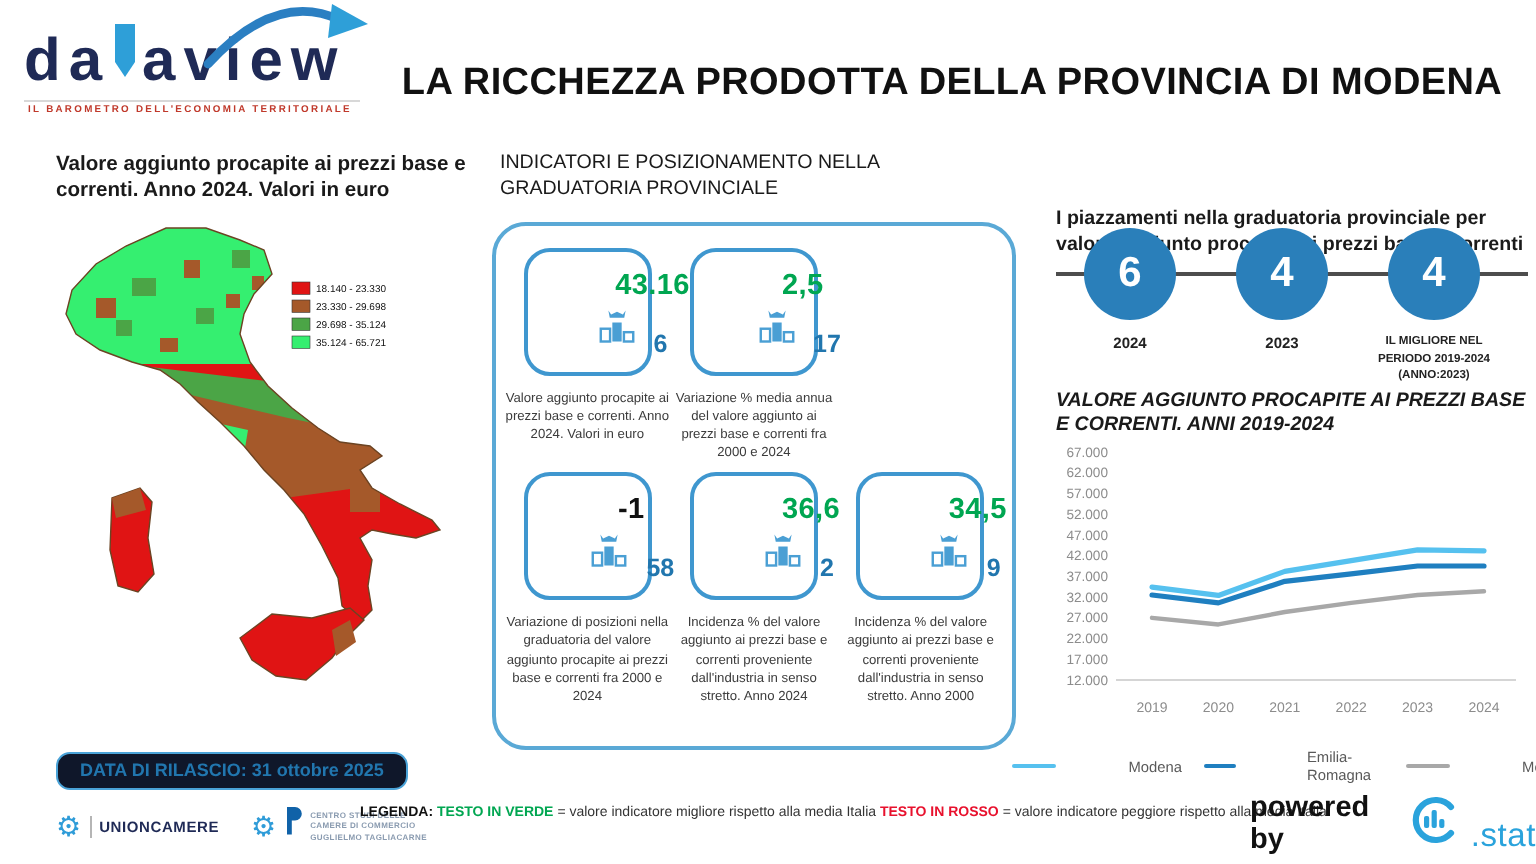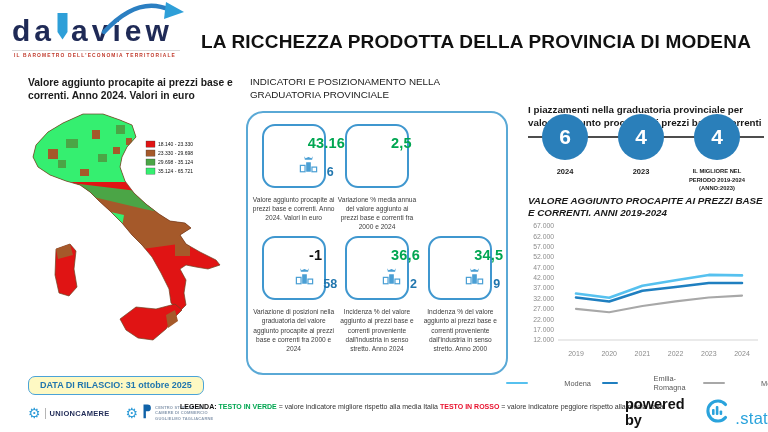--- a/index.html
+++ b/index.html
@@ -18,21 +18,21 @@
   .brand-arc { position:absolute; left:88px; top:-7px; }
   .tagline { font-size:4.9px; letter-spacing:1.15px; color:#c0392b; font-weight:700;
              margin-top:4px; padding-left:2px; border-top:0.5px solid #d8d8d8; padding-top:2px; width:168px;}
   .page-title { left:196px; top:31px; width:560px; text-align:center;
                 font-size:19px; font-weight:700; color:#111; letter-spacing:0.2px; }
 
   
   .map-heading { left:28px; top:76px; width:212px; font-size:10.3px; font-weight:700; line-height:1.28; }
   .map-wrap { left:28px; top:97px; width:212px; height:274px; }
   .release-box { left:28px; top:376px; border:1.6px solid #4aa3d8; border-radius:7px;
-                 padding:3px 11px 4px; font-size:9px; font-weight:700; color:#2176ae; background:#fef9c3; }
+                 padding:3px 11px 4px; font-size:9px; font-weight:700; color:#2176ae; background:#0f172a; }
   .logos-row { left:28px; top:402px; display:flex; align-items:center; gap:16px; height:22px; }
   .logo-item { display:flex; align-items:center; gap:4px; }
   .gear { font-size:14px; color:#2f9cd8; line-height:1; }
   .lg-divider { width:1px; height:11px; background:#b5b5b5; }
   .uc-name { font-size:7.5px; font-weight:700; color:#1f2a56; letter-spacing:0.3px; }
   .centro-text { font-size:4px; line-height:1.35; color:#8a9bb0; letter-spacing:0.2px; font-weight:700;}
 
   
   .ind-heading { left:250px; top:76px; width:252px; font-size:9.8px; font-weight:400; line-height:1.3; }
   .ind-box { left:246px; top:111px; width:262px; height:264px;
@@ -184,20 +184,29 @@
           <span class="rank">6</span>
         </div>
       </div>
       <div class="card-desc">Valore aggiunto procapite ai prezzi base e correnti. Anno 2024. Valori in euro</div>
     </div>
 
 
     <div class="ind-cell">
       <div class="card">
         <div class="card-value" style="color: rgb(0, 166, 81);">2,5</div>
+        <div class="card-bottom">
+          <span><svg width="21" height="19" viewBox="0 0 24 22">
+                <path d="M7,1.5 L8.6,3.8 L12,2.2 L15.4,3.8 L17,1.5 L16.2,5.6 L7.8,5.6 Z" fill="#4a9fd4"></path>
+                <rect x="2.6" y="12" width="5.4" height="7.4" fill="none" stroke="#4a9fd4" stroke-width="1.4"></rect>
+                <rect x="9.3" y="8.4" width="5.4" height="11" fill="#4a9fd4"></rect>
+                <rect x="16" y="14" width="5.4" height="5.4" fill="none" stroke="#4a9fd4" stroke-width="1.4"></rect>
+              </svg></span>
+          <span class="rank">17</span>
+        </div>
       </div>
       <div class="card-desc">Variazione % media annua del valore aggiunto ai prezzi base e correnti fra 2000 e 2024</div>
     </div>
   </div>
 
   <div class="ind-row">
 
     <div class="ind-cell">
       <div class="card">
         <div class="card-value" style="color: rgb(17, 17, 17);">-1</div>

